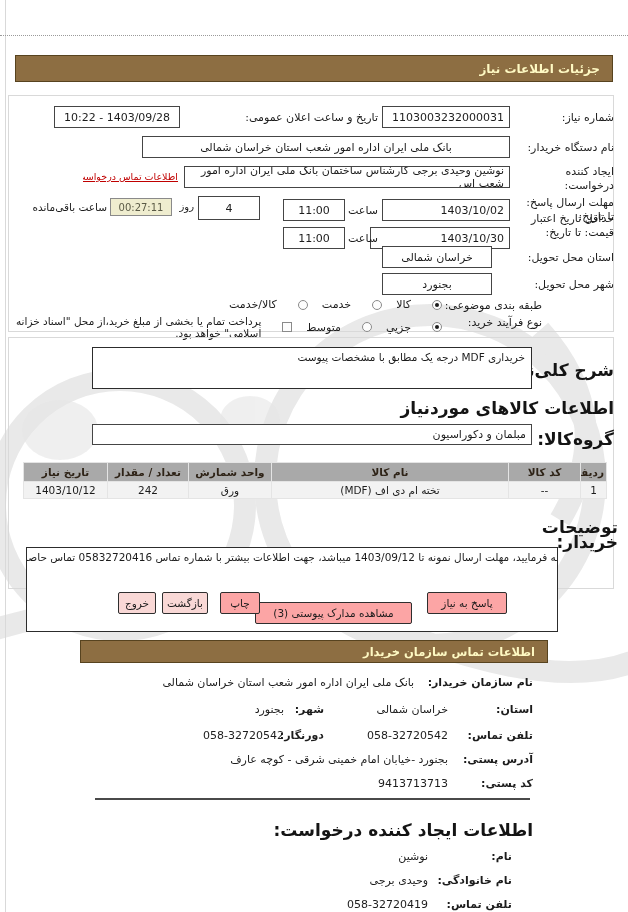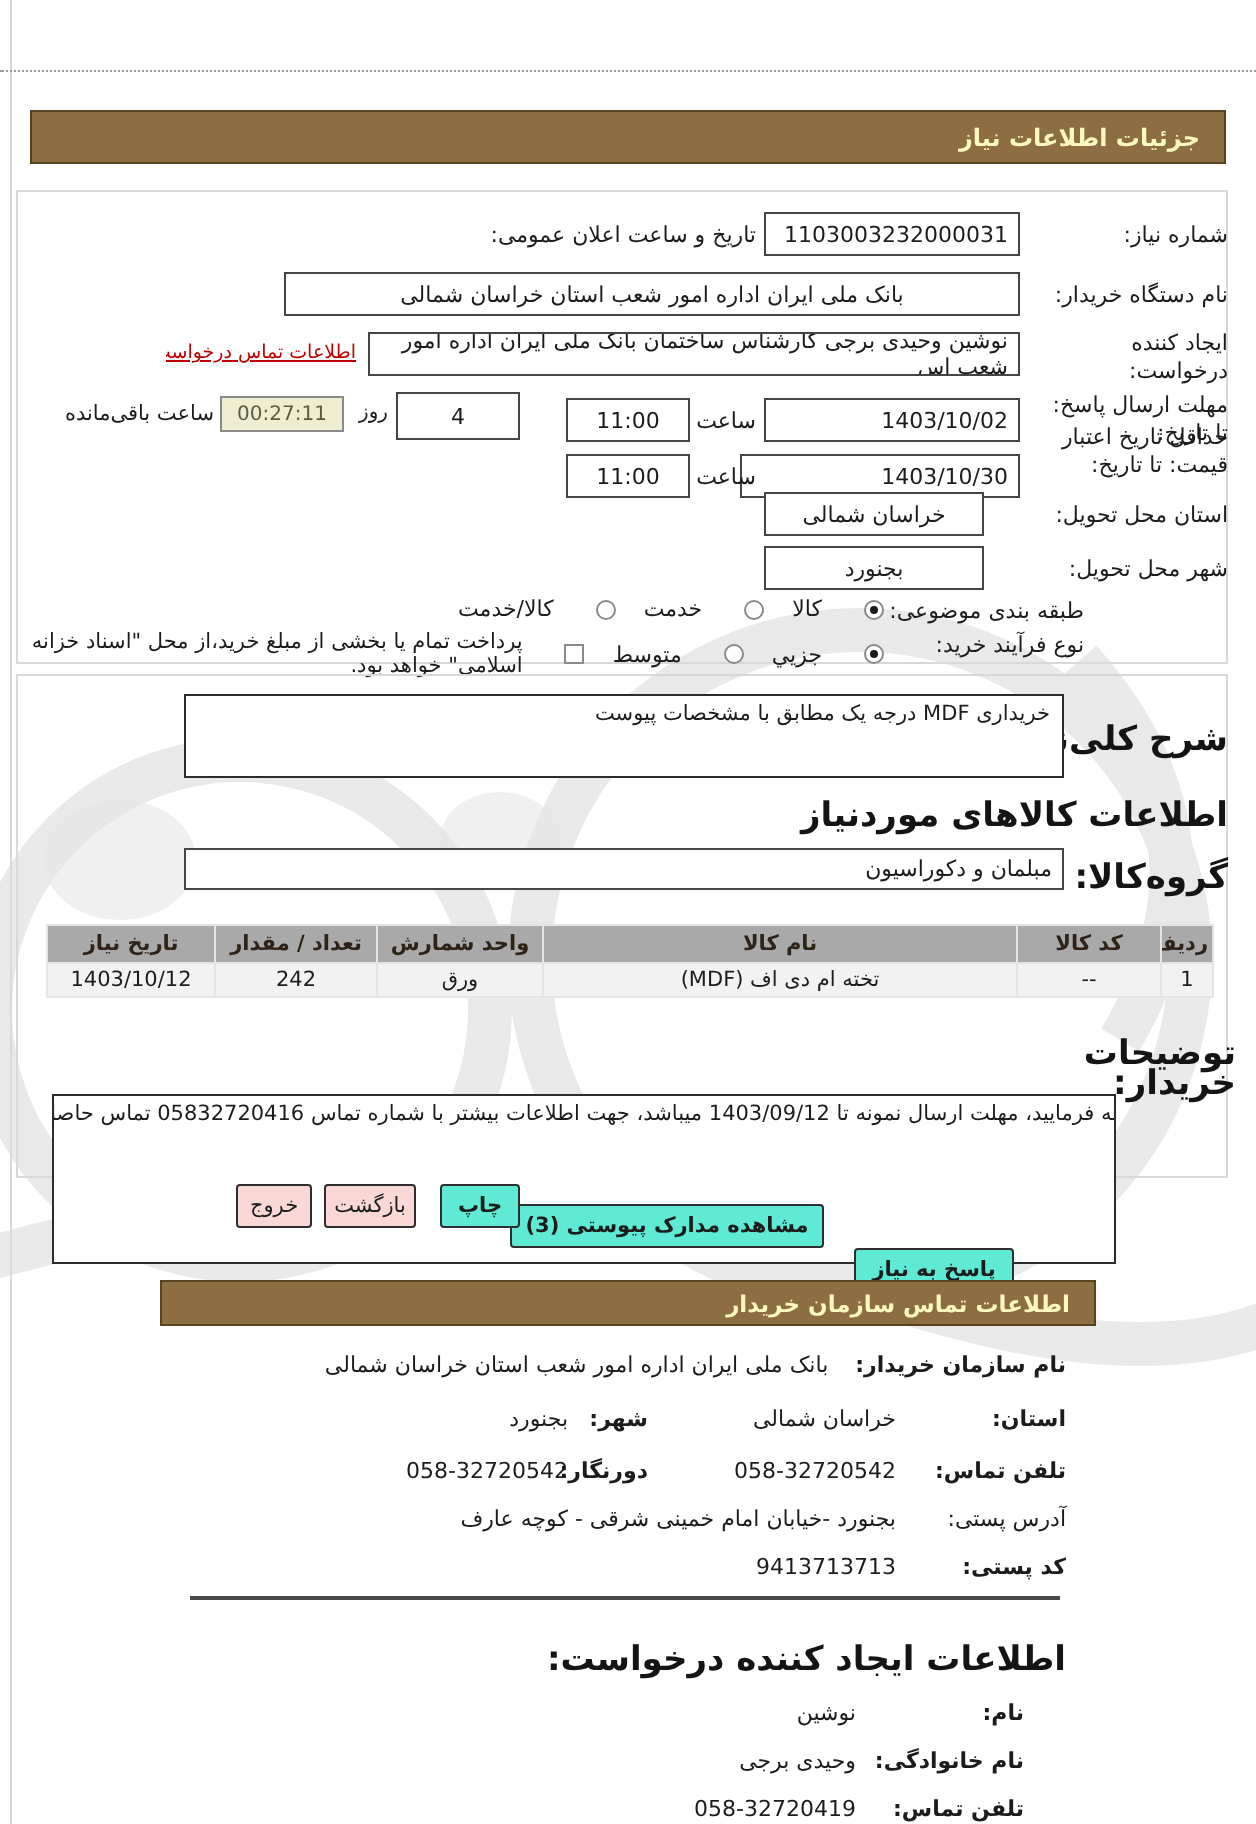--- a/index.html
+++ b/index.html
@@ -19,21 +19,21 @@
   .num{direction:ltr;}
   .radio{width:10px;height:10px;border:1px solid #8a8a8a;border-radius:50%;background:#fdfdfd;box-sizing:border-box;flex:0 0 auto;}
   .radio.sel{position:relative;}
   .radio.sel::after{content:"";position:absolute;left:2px;top:2px;width:4px;height:4px;border-radius:50%;background:#1c1c1c;}
   .checkbox{width:10px;height:10px;border:1px solid #8a8a8a;background:#fdfdfd;box-sizing:border-box;flex:0 0 auto;}
   .optrow{display:flex;align-items:center;gap:21px;}
   .optgroup{display:flex;align-items:center;gap:14px;}
   .textarea{background:#fff;border:1px solid #2c2c2c;box-sizing:border-box;overflow:hidden;position:relative;}
   .countdown{background:#efedcf;border:1px solid #8a8a8a;color:#5a5a46;font-size:10px;display:flex;align-items:center;justify-content:center;}
   .btn{border:1px solid #2e2e2e;border-radius:2px;font-size:10.5px;display:flex;align-items:center;justify-content:center;box-sizing:border-box;cursor:pointer;color:#1c1c1c;white-space:nowrap;text-align:right;}
-  .btn.green{background:#5eead4;font-weight:bold;}
+  .btn.green{background:#fca5a5;}
   .btn.pink{background:#f9d8d6;}
   .link-red{color:#c00000;font-size:9.5px;text-decoration:underline;white-space:nowrap;overflow:hidden;display:inline-block;max-width:95px;}
   table.goods{border-collapse:collapse;table-layout:fixed;width:583px;font-size:10.5px;}
   table.goods th{background:#a9a9a9;color:#2e2317;font-weight:bold;border:1px solid #e4e4e4;height:18px;padding:0 2px;white-space:nowrap;overflow:hidden;}
   table.goods td{background:#f2f2f2;border:1px solid #e4e4e4;height:16px;text-align:center;padding:0 2px;white-space:nowrap;overflow:hidden;}
   .sec-title{font-weight:bold;color:#141414;font-size:17px;white-space:nowrap;}
   .contact-label{font-weight:bold;white-space:nowrap;}
   .divider{border-top:2px solid #4a4a4a;}
   .watermark{position:absolute;left:0;top:0;pointer-events:none;}
 </style>
@@ -63,20 +63,23 @@
     <span>جزئیات اطلاعات نیاز</span>
   </div>
 
   <div class="fieldset abs" style="left:8px;top:95px;width:604px;height:235px;"></div>
 
   <div class="lbl abs" style="right:14px;top:111px;">شماره نیاز:</div>
   <div class="vbox rt abs" style="right:118px;top:106px;width:128px;height:22px;">
     <span class="num">1103003232000031</span>
   </div>
   <div class="lbl abs" style="right:250px;top:111px;">تاریخ و ساعت اعلان عمومی:</div>
+  <div class="vbox ct abs" style="right:448px;top:106px;width:126px;height:22px;">
+    <span class="ltr">10:22 - 1403/09/28</span>
+  </div>
 
   <div class="lbl abs" style="right:14px;top:141px;">نام دستگاه خریدار:</div>
   <div class="vbox rt abs" style="right:118px;top:136px;width:368px;height:22px;justify-content:center;">
     <span>بانک ملی ایران اداره امور شعب استان خراسان شمالی</span>
   </div>
 
   <div class="lbl2 abs" style="right:14px;top:165px;width:80px;">ایجاد کننده درخواست:</div>
   <div class="vbox rt abs" style="right:118px;top:166px;width:326px;height:22px;">
     <span>نوشین وحیدی برجی کارشناس ساختمان بانک ملی ایران اداره امور شعب اس</span>
   </div>
@@ -202,21 +205,21 @@
   </table>
 
   <div class="sec-title abs" style="right:10px;top:520px;line-height:15px;">
     <div>توضیحات</div>
     <div>خریدار:</div>
   </div>
   <div class="textarea abs" style="right:70px;top:505px;width:532px;height:85px;">
     <div style="position:absolute;right:-14px;top:3px;font-size:10.5px;white-space:nowrap;">توجه فرمایید، مهلت ارسال نمونه تا 1403/09/12 میباشد، جهت اطلاعات بیشتر با شماره تماس 05832720416 تماس حاصل فرمایید</div>
   </div>
 
-  <div class="btn green abs" style="right:121px;top:592px;width:80px;height:22px;margin-top:32px;">پاسخ به نیاز</div>
+  <div class="btn green abs" style="right:121px;top:592px;width:80px;height:22px;">پاسخ به نیاز</div>
   <div class="btn green abs" style="right:216px;top:602px;width:157px;height:22px;">مشاهده مدارک پیوستی (3)</div>
   <div class="btn green abs" style="right:368px;top:592px;width:40px;height:22px;">چاپ</div>
   <div class="btn pink abs" style="right:420px;top:592px;width:46px;height:22px;">بازگشت</div>
   <div class="btn pink abs" style="right:472px;top:592px;width:38px;height:22px;">خروج</div>
 
   <div class="bar abs" style="right:80px;top:640px;width:468px;height:23px;font-size:11.5px;">
     <span>اطلاعات تماس سازمان خریدار</span>
   </div>
 
   <div class="abs" style="right:95px;top:676px;">
@@ -227,21 +230,21 @@
   <div class="lbl abs" style="right:95px;top:703px;font-weight:bold;">استان:</div>
   <div class="abs" style="right:180px;top:703px;">خراسان شمالی</div>
   <div class="lbl abs" style="right:304px;top:703px;font-weight:bold;">شهر:</div>
   <div class="abs" style="right:344px;top:703px;">بجنورد</div>
 
   <div class="lbl abs" style="right:95px;top:729px;font-weight:bold;">تلفن تماس:</div>
   <div class="abs num" style="right:180px;top:729px;">058-32720542</div>
   <div class="lbl abs" style="right:304px;top:729px;font-weight:bold;">دورنگار:</div>
   <div class="abs num" style="right:344px;top:729px;">058-32720542</div>
 
-  <div class="lbl abs" style="right:95px;top:753px;font-weight:normal;text-align:center;">آدرس پستی:</div>
+  <div class="lbl abs" style="right:95px;top:753px;font-weight:bold;text-align:center;">آدرس پستی:</div>
   <div class="abs" style="right:180px;top:753px;">بجنورد -خیابان امام خمینی شرقی - کوچه عارف</div>
 
   <div class="lbl abs" style="right:95px;top:777px;font-weight:bold;">کد پستی:</div>
   <div class="abs num" style="right:180px;top:777px;">9413713713</div>
 
   <div class="divider abs" style="right:98px;top:798px;width:435px;"></div>
 
   <div class="sec-title abs" style="right:95px;top:820px;">اطلاعات ایجاد کننده درخواست:</div>
 
   <div class="lbl abs" style="right:116px;top:850px;font-weight:bold;">نام:</div>

